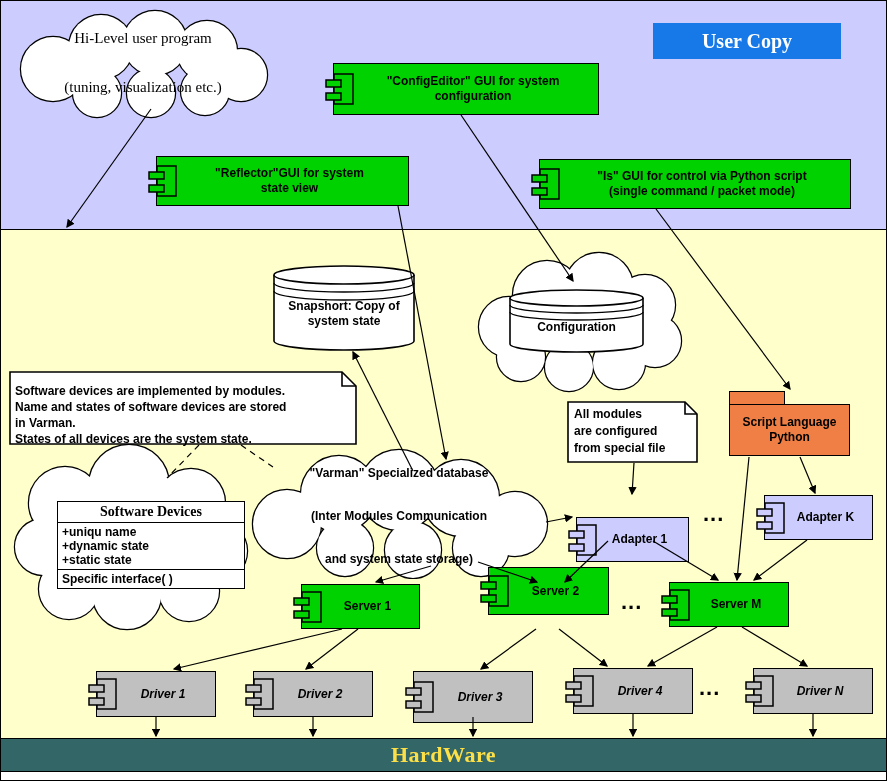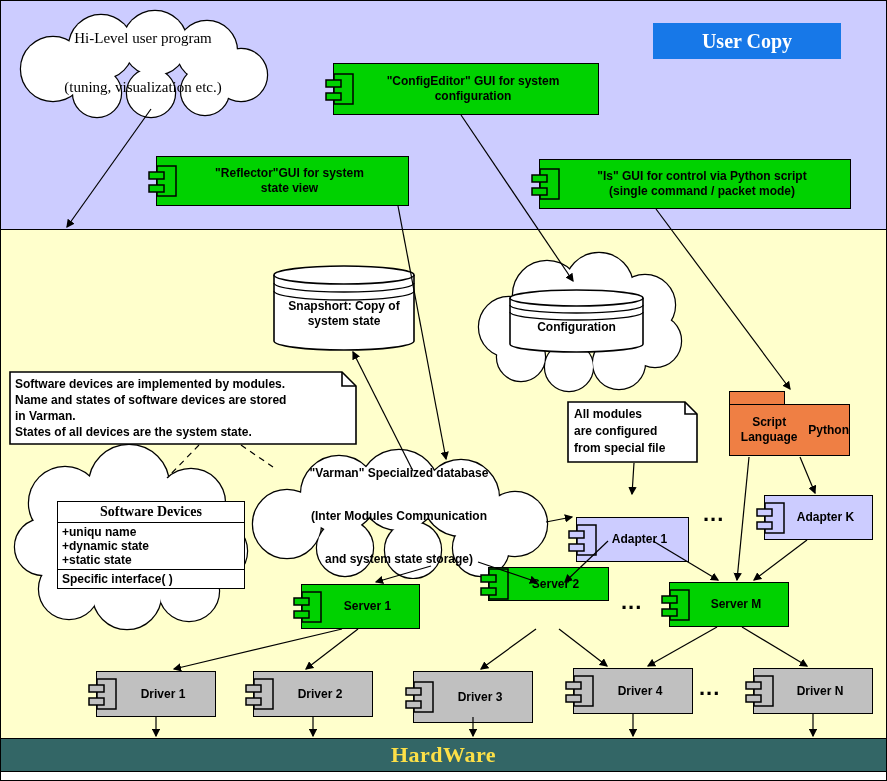--- a/index.html
+++ b/index.html
@@ -42,29 +42,29 @@
   #snapshot{left:272px;top:262px;width:142px;height:88px;z-index:10;}
   #snapshot .cyl-text{position:absolute;left:0;top:36px;width:100%;text-align:center;
                       font:bold 12px "Liberation Sans",sans-serif;line-height:15px;}
 
   .note{position:absolute;z-index:11;}
   .note > svg{position:absolute;left:0;top:0;}
   .note-text{position:absolute;left:0;top:0;width:100%;height:100%;box-sizing:border-box;
              font:bold 12px "Liberation Sans",sans-serif;}
   .note-text span{display:block;}
   #note-modules{left:8px;top:370px;width:348px;height:74px;}
-  #note-modules .note-text{padding:5px 6px;line-height:16px;}
+  #note-modules .note-text{padding:12px 6px;line-height:16px;}
   #note-config{left:566px;top:400px;width:131px;height:62px;}
   #note-config .note-text{padding:5px 7px;line-height:17px;}
 
   #script-python{position:absolute;left:728px;top:390px;width:121px;height:65px;z-index:10;}
   .sp-tab{position:absolute;left:0;top:0;width:56px;height:14px;background:var(--script-orange);
           border:1.5px solid #000;box-sizing:border-box;}
   .sp-body{position:absolute;left:0;top:13px;width:121px;height:52px;background:var(--script-orange);
-           border:1.5px solid #000;box-sizing:border-box;display:flex;flex-direction:row;
+           border:1.5px solid #000;box-sizing:border-box;display:flex;flex-direction:column;
            align-items:center;justify-content:center;font:bold 12px "Liberation Sans",sans-serif;
            line-height:15px;text-align:center;}
 
   #class-box{position:absolute;left:56px;top:500px;width:188px;background:#fff;
              border:1.6px solid #000;z-index:11;box-sizing:border-box;}
   .class-title{font:bold 14px "Liberation Serif",serif;text-align:center;padding:2px 0;
                border-bottom:1.6px solid #000;}
   .class-attrs{font:bold 12px "Liberation Sans",sans-serif;line-height:14px;padding:2px 4px;
                border-bottom:1.6px solid #000;}
   .class-attrs span{display:block;}
@@ -72,29 +72,29 @@
 
   .comp{position:absolute;border:1.6px solid #000;box-sizing:border-box;display:flex;
         align-items:center;justify-content:center;text-align:center;
         font:bold 12px "Liberation Sans",sans-serif;line-height:15px;z-index:10;color:#000;}
   .comp .glyph{position:absolute;left:-9px;top:50%;transform:translateY(-50%);}
   .glyph rect{fill:currentColor;stroke:#000;stroke-width:1.5;}
   .comp .label{padding-left:14px;}
   .comp .label span{display:block;}
   .c-green{background:var(--component-green);} .c-green .glyph{color:var(--component-green);}
   .c-lav{background:var(--adapter-lavender);}  .c-lav .glyph{color:var(--adapter-lavender);}
-  .c-gray{background:var(--driver-gray);}      .c-gray .glyph{color:var(--driver-gray);}
+  .c-gray{background:var(--driver-gray);font-style:italic;}      .c-gray .glyph{color:var(--driver-gray);}
 
   #config-editor{left:332px;top:62px;width:266px;height:52px;}
   #reflector{left:155px;top:155px;width:253px;height:50px;}
   #is-gui{left:538px;top:158px;width:312px;height:50px;}
   #adapter-1{left:575px;top:516px;width:113px;height:45px;}
   #adapter-k{left:763px;top:494px;width:109px;height:45px;}
   #server-1{left:300px;top:583px;width:119px;height:45px;}
-  #server-2{left:487px;top:566px;width:121px;height:34px;}
+  #server-2{left:487px;top:566px;width:121px;height:48px;}
   #server-m{left:668px;top:581px;width:120px;height:45px;}
   #driver-1{left:95px;top:670px;width:120px;height:46px;}
   #driver-2{left:252px;top:670px;width:120px;height:46px;}
   #driver-3{left:412px;top:670px;width:120px;height:52px;}
   #driver-4{left:572px;top:667px;width:120px;height:46px;}
   #driver-n{left:752px;top:667px;width:120px;height:46px;}
 
   .dots{position:absolute;font:bold 22px "Liberation Sans",sans-serif;z-index:10;letter-spacing:1px;}
   #dots-adapters{left:702px;top:500px;}
   #dots-servers{left:620px;top:588px;}

